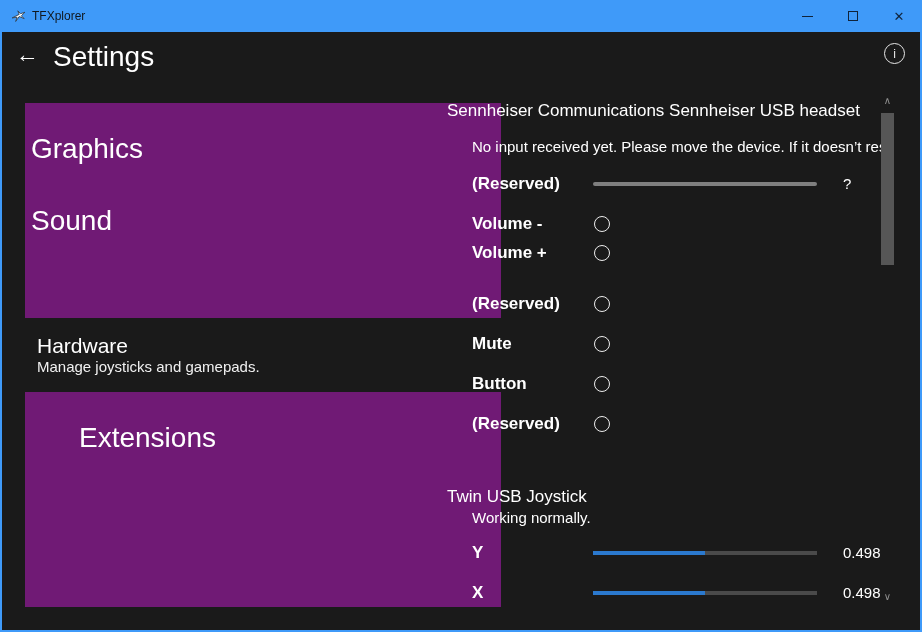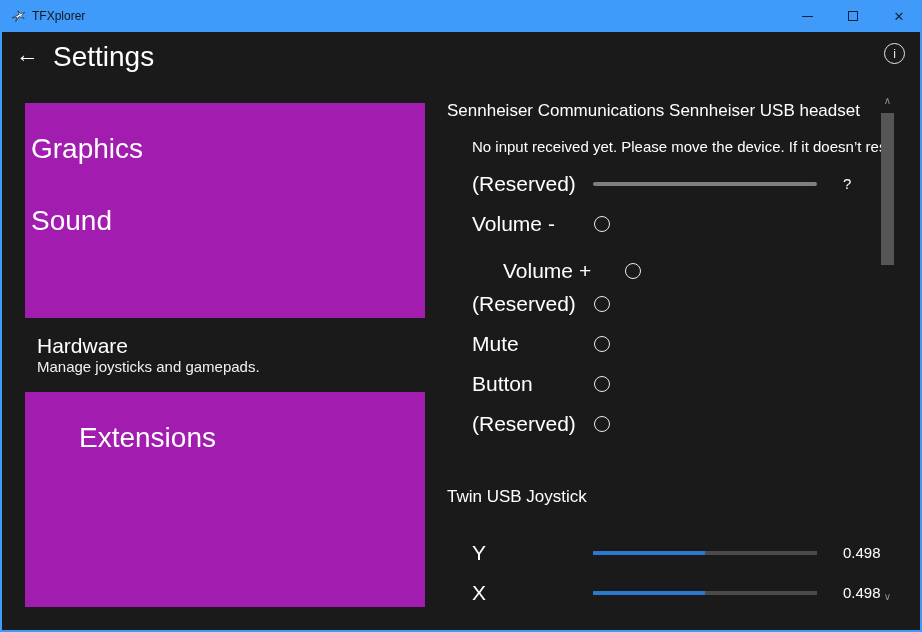--- a/index.html
+++ b/index.html
@@ -44,21 +44,21 @@
   }
   .info-button {
     position:absolute; left:884px; top:43px; width:21px; height:21px;
     border:1.5px solid #e8e8e8; border-radius:50%;
     display:flex; align-items:center; justify-content:center;
     font-size:12px; color:#e8e8e8; font-style:normal;
   }
 
   
   .nav-panel {
-    position:absolute; left:25px; width:400px; background:#a21caf; overflow:hidden;
+    position:absolute; left:25px; width:476px; background:#701a75; overflow:hidden;
     padding-top:10px;
   }
   .nav-panel.top { top:103px; height:215px; }
   .nav-panel.bottom { top:392px; height:215px;padding-left:48px; }
   .nav-item {
     height:72px; display:flex; align-items:center; padding-left:6px;
     font-size:28px; font-weight:300; color:#fff;
   }
   .nav-sub-item {
     position:absolute; left:25px; top:318px; width:400px; height:74px;
@@ -69,21 +69,21 @@
 
   
   .device-pane {
     position:absolute; left:447px; top:95px; width:436px; height:512px; overflow:hidden;
   }
   .device-heading { position:absolute; left:0; right:0; font-size:17px; color:#fff;
     white-space:nowrap; overflow:hidden; }
   .device-status { position:absolute; left:25px; right:0; font-size:15px; color:#fff;
     white-space:nowrap; overflow:hidden; line-height:18px; }
   .ctl-row { position:absolute; left:25px; right:0; height:40px; }
-  .ctl-label { position:absolute; left:0; top:0; height:40px; line-height:40px; font-size:21px; color:#fff; }
+  .ctl-label { position:absolute; left:0; top:0; height:40px; line-height:40px; font-size:17px; color:#fff;font-weight:bold; }
   .ctl-slider { position:absolute; left:121px; top:18px; width:224px; height:4px;
     background:#7F7F7F; border-radius:2px; }
   .ctl-indicator { position:absolute; left:122px; top:12px; width:16px; height:16px;
     border:1.5px solid #ececec; border-radius:50%; background:transparent; }
   .ctl-progress { position:absolute; left:121px; top:18px; width:224px; height:4px;
     background:#4A4A4A; }
   .ctl-progress-fill { height:100%; background:#2B79CE; }
   .ctl-value { position:absolute; left:371px; top:0; height:40px; line-height:40px;
     font-size:15px; color:#fff; }
 
@@ -155,21 +155,21 @@
       <span class="ctl-label">(Reserved)</span>
       <span class="ctl-slider"></span>
       <span class="ctl-value">?</span>
     </div>
 
     <div class="ctl-row" style="top:109px;">
       <span class="ctl-label">Volume -</span>
       <span class="ctl-indicator"></span>
     </div>
 
-    <div class="ctl-row" style="top:156px;margin-left:31px;">
+    <div class="ctl-row" style="top:138px;">
       <span class="ctl-label">Volume +</span>
       <span class="ctl-indicator"></span>
     </div>
 
     <div class="ctl-row" style="top:189px;">
       <span class="ctl-label">(Reserved)</span>
       <span class="ctl-indicator"></span>
     </div>
 
     <div class="ctl-row" style="top:229px;">
@@ -181,20 +181,21 @@
       <span class="ctl-label">Button</span>
       <span class="ctl-indicator"></span>
     </div>
 
     <div class="ctl-row" style="top:309px;">
       <span class="ctl-label">(Reserved)</span>
       <span class="ctl-indicator"></span>
     </div>
 
     <div class="device-heading" style="top:392px;">Twin USB Joystick</div>
+    <div class="device-status" style="top:414px;">Working normally.</div>
 
     <div class="ctl-row" style="top:438px;">
       <span class="ctl-label">Y</span>
       <span class="ctl-progress">
         <span class="ctl-progress-fill" style="display: block; width: 49.8%;"></span>
       </span>
       <span class="ctl-value">0.498</span>
     </div>
 
     <div class="ctl-row" style="top:478px;">

